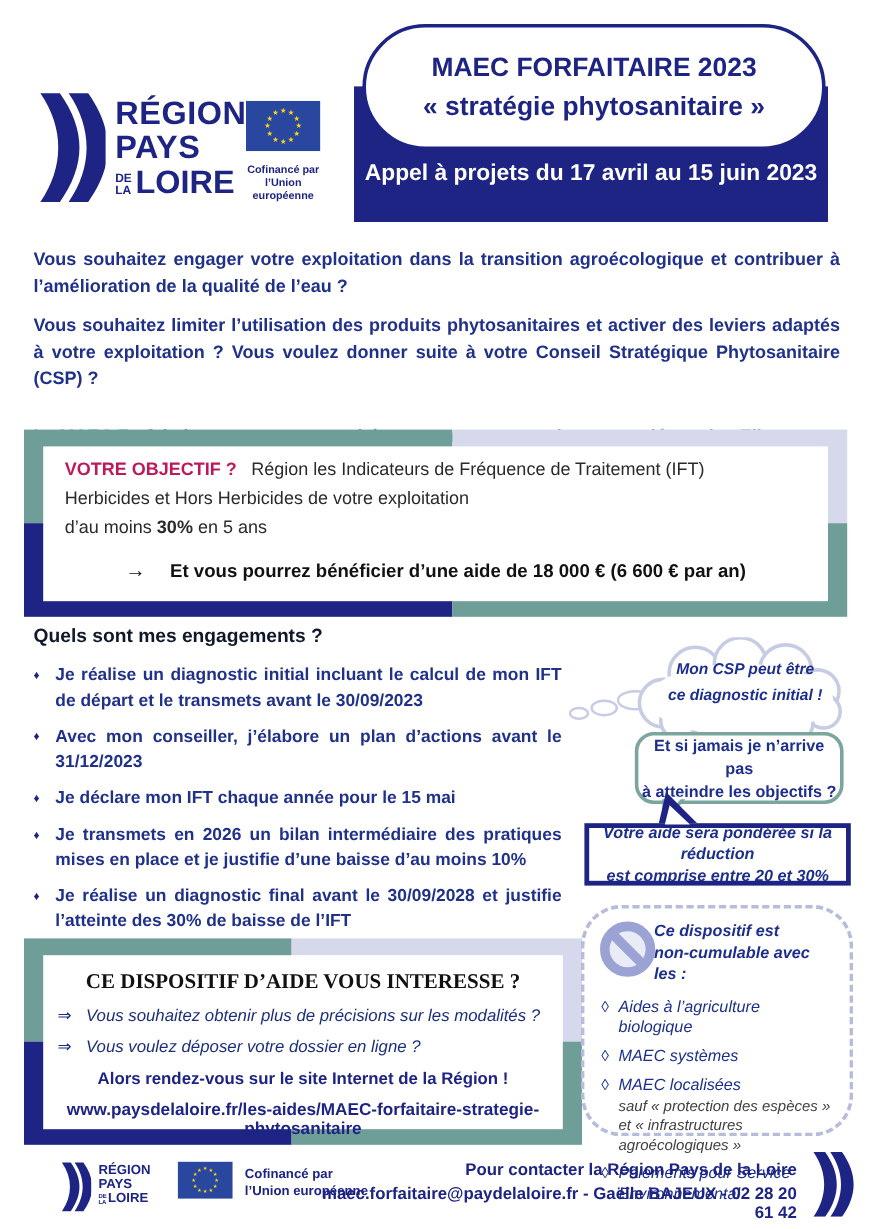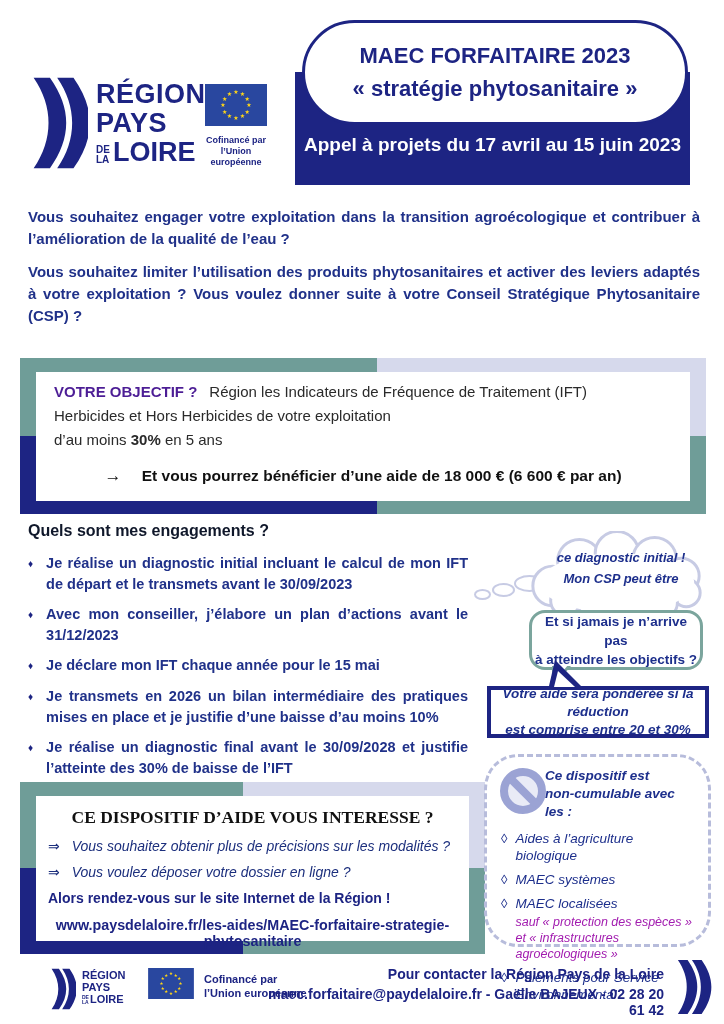--- a/index.html
+++ b/index.html
@@ -39,21 +39,21 @@
   .obj-frame .q-tl,.obj-frame .q-bl{width:52%;}
   .obj-frame .q-tr,.obj-frame .q-br{width:48%;}
   .int-frame{left:20px;top:782px;width:465px;height:172px;}
   .int-frame .q-tl,.int-frame .q-bl{width:48%;}
   .int-frame .q-tr,.int-frame .q-br{width:52%;}
   .inner{position:absolute;left:16px;top:14px;right:16px;bottom:13px;background:#fff;}
 
   
   .obj-inner{padding:11px 18px 0 18px;font-size:15px;color:#2a2a2a;}
   .obj-row1{display:flex;gap:12px;}
-  .obj-label{font-weight:700;color:#4c1d95;white-space:nowrap;}
+  .obj-label{font-weight:700;color:#be185d;white-space:nowrap;}
   .obj-line{margin-top:7px;}
   .obj-benefit{margin-top:18px;text-align:center;font-weight:700;color:#111;font-size:15.5px;}
   .obj-benefit .arr{font-weight:400;font-size:17px;margin-right:16px;}
 
   
   .eng{position:absolute;left:28px;top:522px;width:440px;}
   .eng-head{color:#0f172a;font-size:16px;font-weight:700;}
   .eng-list{list-style:none;margin:13px 0 0 0;padding:0;}
   .eng-item{display:flex;gap:13px;margin-bottom:10px;}
   .diamond{color:#1d2483;font-size:10px;line-height:20px;padding-top:1px;}
@@ -84,37 +84,37 @@
       border-bottom:26px solid #1d2483;border-left:6px solid transparent;border-right:26px solid transparent;}
   .a-box::after{content:'';position:absolute;left:63px;top:-19px;width:0;height:0;
       border-bottom:16px solid #fff;border-left:4px solid transparent;border-right:17px solid transparent;}
 
   
   .int-inner{padding:9px 12px 0 12px;}
   .int-title{text-align:center;font-family:"Liberation Serif",serif;font-weight:700;
       font-size:17.5px;color:#111;margin-top:2px;}
   .int-item{margin-top:10px;font-style:italic;font-size:14px;color:#1c2f7d;}
   .int-item .darr{margin-right:8px;font-style:normal;}
-  .int-cta{margin-top:10px;font-weight:700;font-size:14px;color:#1d2483;}
+  .int-cta{margin-top:10px;text-align:center;font-weight:700;font-size:14px;color:#1d2483;}
   .int-url{margin-top:11px;text-align:center;font-weight:700;font-size:14.3px;color:#1d2483;cursor:pointer;}
 
   
   .nc-panel{position:absolute;left:484px;top:754px;width:227px;height:193px;
       border:3px dashed #b7bcdb;border-radius:34px;box-sizing:border-box;}
   .no-icon{position:absolute;left:13px;top:11px;width:30px;height:30px;border-radius:50%;
       border:8px solid #9ba3d4;background:#e9ebf6;}
   .no-icon::before{content:'';position:absolute;left:-5px;top:11px;width:40px;height:8px;
       background:#9ba3d4;transform:rotate(45deg);}
   .nc-head{margin:10px 12px 0 58px;text-align:left;font-size:13.5px;font-weight:700;
       font-style:italic;color:#1d2f8c;line-height:18px;}
   .nc-list{list-style:none;margin:9px 0 0 14px;padding:0;}
   .nc-item{display:flex;gap:8px;margin-bottom:7px;}
   .nc-bullet{color:#1d2f8c;font-size:13px;line-height:17px;}
   .nc-label{font-style:italic;font-size:13.5px;color:#1d2f8c;line-height:17px;max-width:180px;}
-  .nc-note{font-style:italic;font-size:12.5px;color:#a21caf;line-height:16px;margin-top:2px;}
+  .nc-note{font-style:italic;font-size:12.5px;color:#404040;line-height:16px;margin-top:2px;}
 
   
   .f-logo-mark{position:absolute;left:50px;top:966px;}
   .f-logo-text{position:absolute;left:82px;top:969px;color:#1d2483;font-weight:700;}
   .f-logo-text .l1,.f-logo-text .l2{font-size:11px;line-height:12px;}
   .f-l3{display:flex;align-items:flex-end;line-height:12px;}
   .f-dela{display:flex;flex-direction:column;font-size:5px;line-height:5px;margin-right:1px;}
   .f-loire{font-size:11px;}
   .f-flag{position:absolute;left:148px;top:968px;}
   .f-caption{position:absolute;left:204px;top:972px;font-size:11px;font-weight:700;
@@ -243,22 +243,22 @@
         <circle cx="165" cy="45" r="18"></circle>
         <circle cx="170" cy="62" r="14"></circle>
       <circle cx="145" cy="72" r="16"></circle>
         <circle cx="112" cy="78" r="16"></circle>
         <circle cx="78" cy="76" r="16"></circle>
       <circle cx="48" cy="70" r="15"></circle>
     </g>
     <ellipse cx="100" cy="52" rx="78" ry="30" fill="#ffffff"></ellipse>
   </svg>
   <div class="cloud-text">
+    <div>Mon CSP peut être</div>
     <div>ce diagnostic initial !</div>
-    <div>Mon CSP peut être</div>
   </div>
 
   <div class="q-bubble">
     <div>Et si jamais je n’arrive pas</div>
     <div>à atteindre les objectifs ?</div>
   </div>
 
   <div class="a-box">
     <div>Votre aide sera pondérée si la réduction</div>
     <div>est comprise entre 20 et 30%</div>

